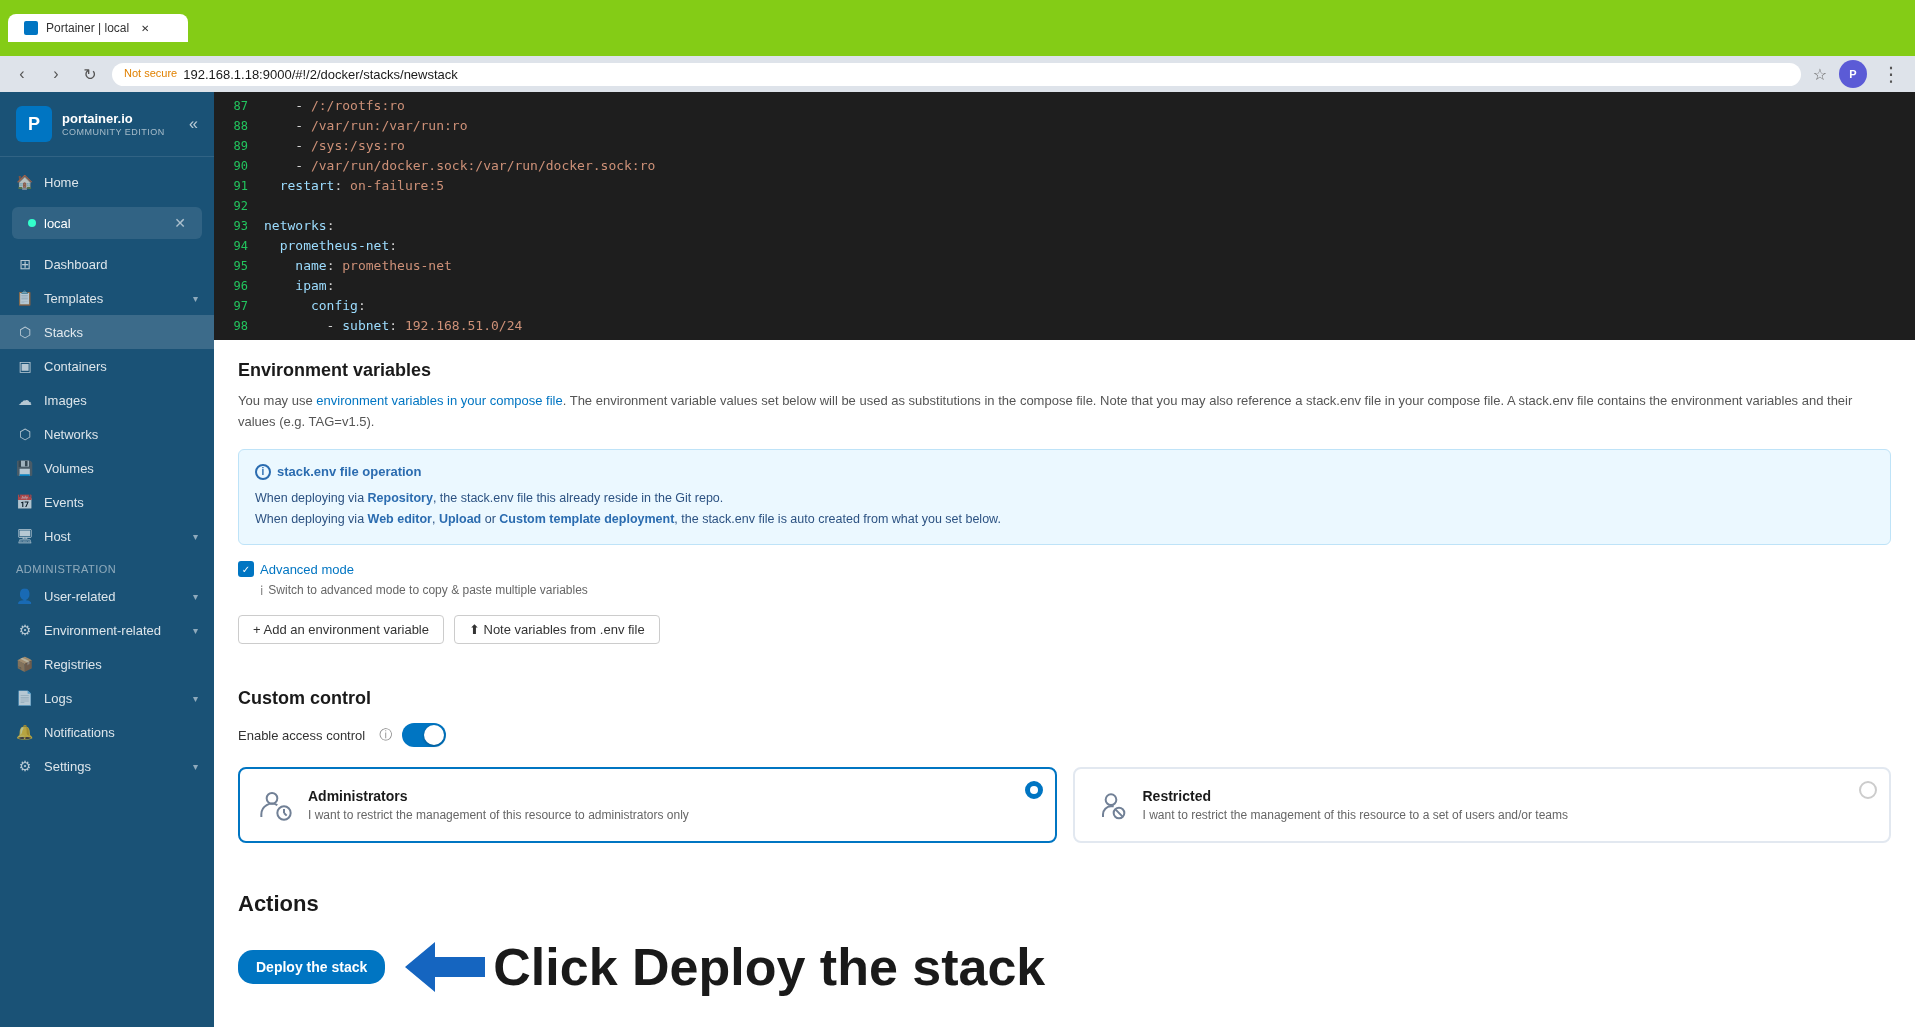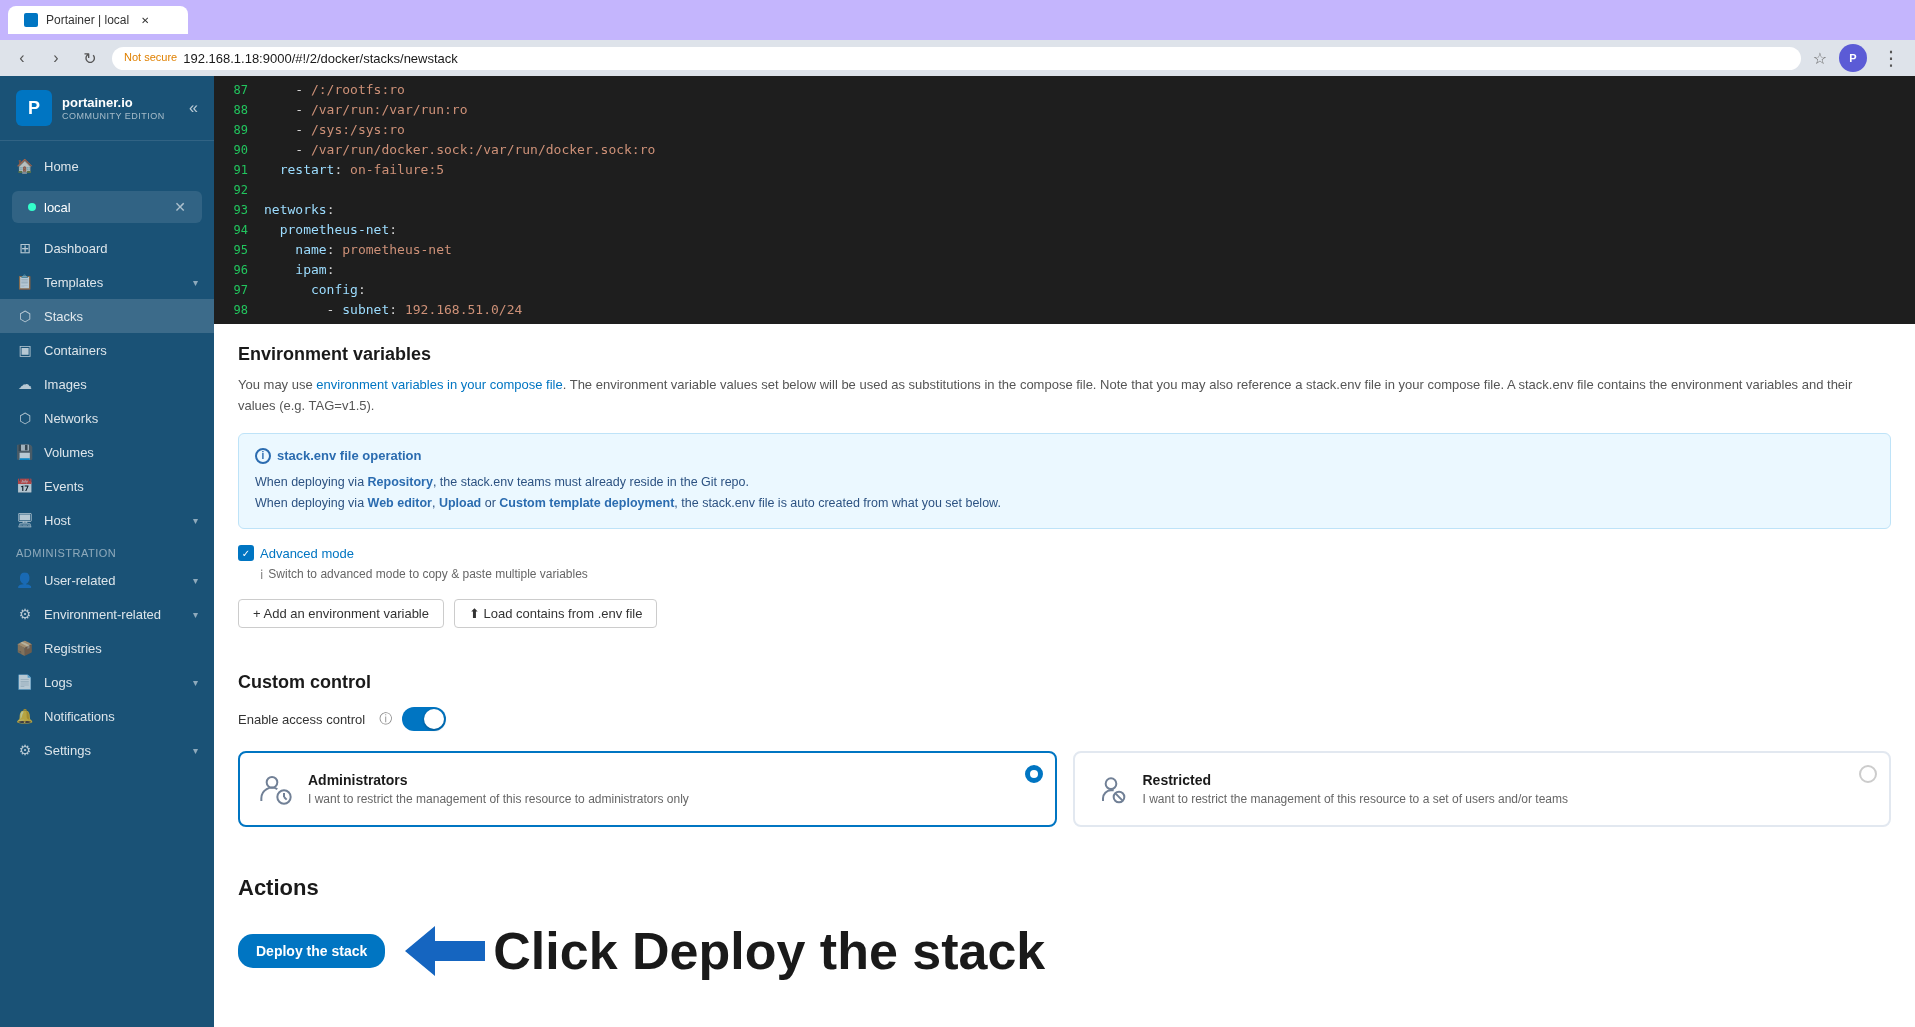--- a/index.html
+++ b/index.html
@@ -1,19 +1,19 @@
 <!DOCTYPE html>
 <html><head>
   <meta charset="utf-8">
   <style>
     * { box-sizing: border-box; margin: 0; padding: 0; }
     body { font-family: -apple-system, BlinkMacSystemFont, 'Segoe UI', sans-serif; font-size: 13px; background: #f5f5f5; display: flex; flex-direction: column; height: 100vh; overflow: hidden; }
 
     
-    .browser-chrome { background: #c4b5fd; padding: 6px 8px; display: flex; align-items: center; gap: 8px; }
+    .browser-chrome { background: #84cc16; padding: 14px 8px; display: flex; align-items: center; gap: 8px; }
     .browser-controls { display: flex; gap: 6px; align-items: center; }
     .browser-btn { width: 28px; height: 28px; border: none; background: transparent; cursor: pointer; display: flex; align-items: center; justify-content: center; color: #555; font-size: 16px; border-radius: 4px; }
     .tab-bar { display: flex; align-items: flex-end; }
     .tab { background: #f0f4f9; border-radius: 8px 8px 0 0; padding: 6px 16px; display: flex; align-items: center; gap: 8px; font-size: 12px; color: #333; min-width: 180px; }
     .tab.active { background: white; }
     .tab-favicon { width: 14px; height: 14px; background: #0075c2; border-radius: 2px; }
     .tab-close { width: 16px; height: 16px; display: flex; align-items: center; justify-content: center; border-radius: 50%; font-size: 10px; cursor: pointer; }
     .address-bar-row { display: flex; align-items: center; gap: 8px; padding: 4px 8px; background: #dee3ea; }
     .address-bar { flex: 1; background: white; border-radius: 20px; padding: 4px 12px; font-size: 13px; color: #333; display: flex; align-items: flex-start; gap: 6px; }
     .not-secure { color: #e08000; font-size: 11px; }
@@ -311,37 +311,37 @@
       <p class="section-desc">
         <span>You may use </span><a href="#">environment variables in your compose file</a><span>. The environment variable values set below will be used as substitutions in the compose file. Note that you may also reference a stack.env file in your compose file. A stack.env file contains the environment variables and their values (e.g. TAG=v1.5).</span>
       </p>
 
       <div class="info-box">
         <div class="info-box-title">
           <div class="info-icon">i</div>
           <span>stack.env file operation</span>
         </div>
         <div class="info-box-content">
-          <span>When deploying via </span><a href="#">Repository</a><span>, the stack.env teams must already reside in the Git repo.</span><br>
+          <span>When deploying via </span><a href="#">Repository</a><span>, the stack.env file this already reside in the Git repo.</span><br>
           <span>When deploying via </span><a href="#">Web editor</a><span>, </span><a href="#">Upload</a><span> or </span><a href="#">Custom template deployment</a><span>, the stack.env file is auto created from what you set below.</span>
         </div>
       </div>
 
       <div class="advanced-mode-row">
         <div class="checkbox-icon">✓</div>
         <span class="adv-label">Advanced mode</span>
       </div>
       <div class="adv-hint">
         <span class="hint-icon">ℹ</span>
         <span>Switch to advanced mode to copy &amp; paste multiple variables</span>
       </div>
 
       <div class="btn-row">
         <button class="btn-outline">+ Add an environment variable</button>
-        <button class="btn-outline">⬆ Load contains from .env file</button>
+        <button class="btn-outline">⬆ Note variables from .env file</button>
       </div>
     </div>
 
     <div class="content-area" style="padding-top: 0;">
       <h2 class="access-control-title">Custom control</h2>
 
       <div class="toggle-row">
         <span class="toggle-label">Enable access control</span>
         <span style="color:#888; font-size:13px; margin-left:4px;">ⓘ</span>
         <div class="toggle-switch"></div>

